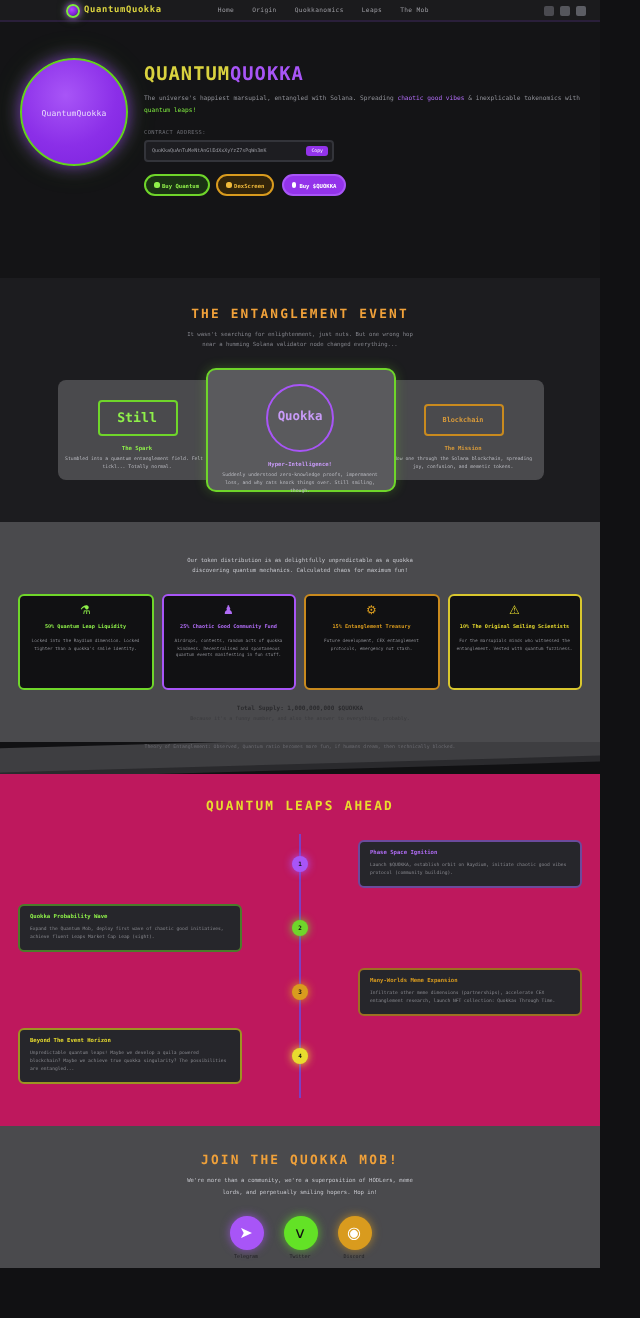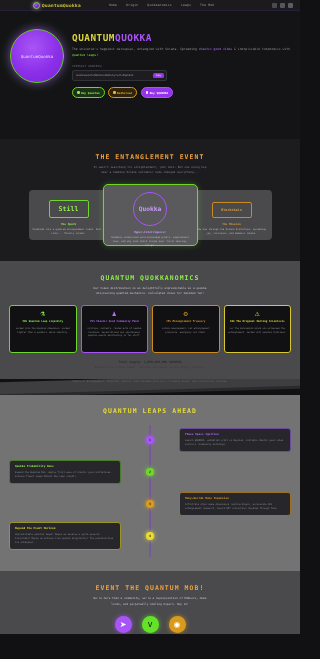--- a/index.html
+++ b/index.html
@@ -216,21 +216,21 @@
     position: absolute; left: -10%; width: 120%; height: 3px;
     background: #2a2a2d; transform: rotate(-1.6deg); top: 11px;
   }
   .skew-note {
     position: absolute; top: 1px; left: 0; right: 0; text-align: center;
     font-size: 2.4px; color: #6a6a70; z-index: 2;
     font-family: "DejaVu Sans Mono", monospace;
   }
 
   
-  .sec-road { background: #737373; padding: 12px 9px 14px; position: relative; }
+  .sec-road { background: #be185d; padding: 12px 9px 14px; position: relative; }
   .timeline { position: relative; margin-top: 10px; padding-bottom: 4px; }
   .tl-line {
     position: absolute; left: 50%; top: 0; bottom: 0;
     width: 1px; background: #7b3fc4; transform: translateX(-50%);
   }
   .tl-row { position: relative; display: flex; align-items: center; min-height: 30px; margin-bottom: 2px; }
   .tl-row.right { justify-content: flex-end; }
   .tl-card {
     width: 112px; background: #26262b; border-radius: 3px;
     padding: 4px 5px;
@@ -370,21 +370,20 @@
       </div>
       <div class="ent-card">
         <span class="ent-box or">Blockchain</span>
         <div class="ent-cap or">The Mission</div>
         <div class="ent-body">Now one through the Solana blockchain, spreading joy, confusion, and memetic tokens.</div>
       </div>
     </div>
   </div>
 
   <div class="sec-tok">
-    <div class="sec-title gr">QUANTUM QUOKKANOMICS</div>
     <div class="sec-desc">
       <span>Our token distribution is as delightfully unpredictable as a quokka</span><br>
       <span>discovering quantum mechanics. Calculated chaos for maximum fun!</span>
     </div>
     <div class="tok-grid">
       <div class="tok-card c1">
         <div class="tok-ic g">⚗</div>
         <div class="tok-h g">50% Quantum Leap Liquidity</div>
         <div class="tok-b">Locked into the Raydium dimension. Locked tighter than a quokka's smile identity.</div>
       </div>
@@ -447,21 +446,21 @@
         <div class="tl-card y">
           <div class="tl-h y">Beyond The Event Horizon</div>
           <div class="tl-b">Unpredictable quantum leaps! Maybe we develop a quila powered blockchain? Maybe we achieve true quokka singularity? The possibilities are entangled...</div>
         </div>
         <div class="tl-dot y">4</div>
       </div>
     </div>
   </div>
 
   <div class="sec-com">
-    <div class="sec-title or">EVENT THE QUANTUM MOB!</div>
+    <div class="sec-title or">JOIN THE QUOKKA MOB!</div>
     <div class="sec-desc">
       <span>We're more than a community, we're a superposition of HODLers, meme</span><br>
       <span>lords, and perpetually smiling hopers. Hop in!</span>
     </div>
     <div class="socials">
       <div class="soc">
         <div class="soc-ic tg">➤</div>
         <div class="soc-lb">Telegram</div>
       </div>
       <div class="soc">

